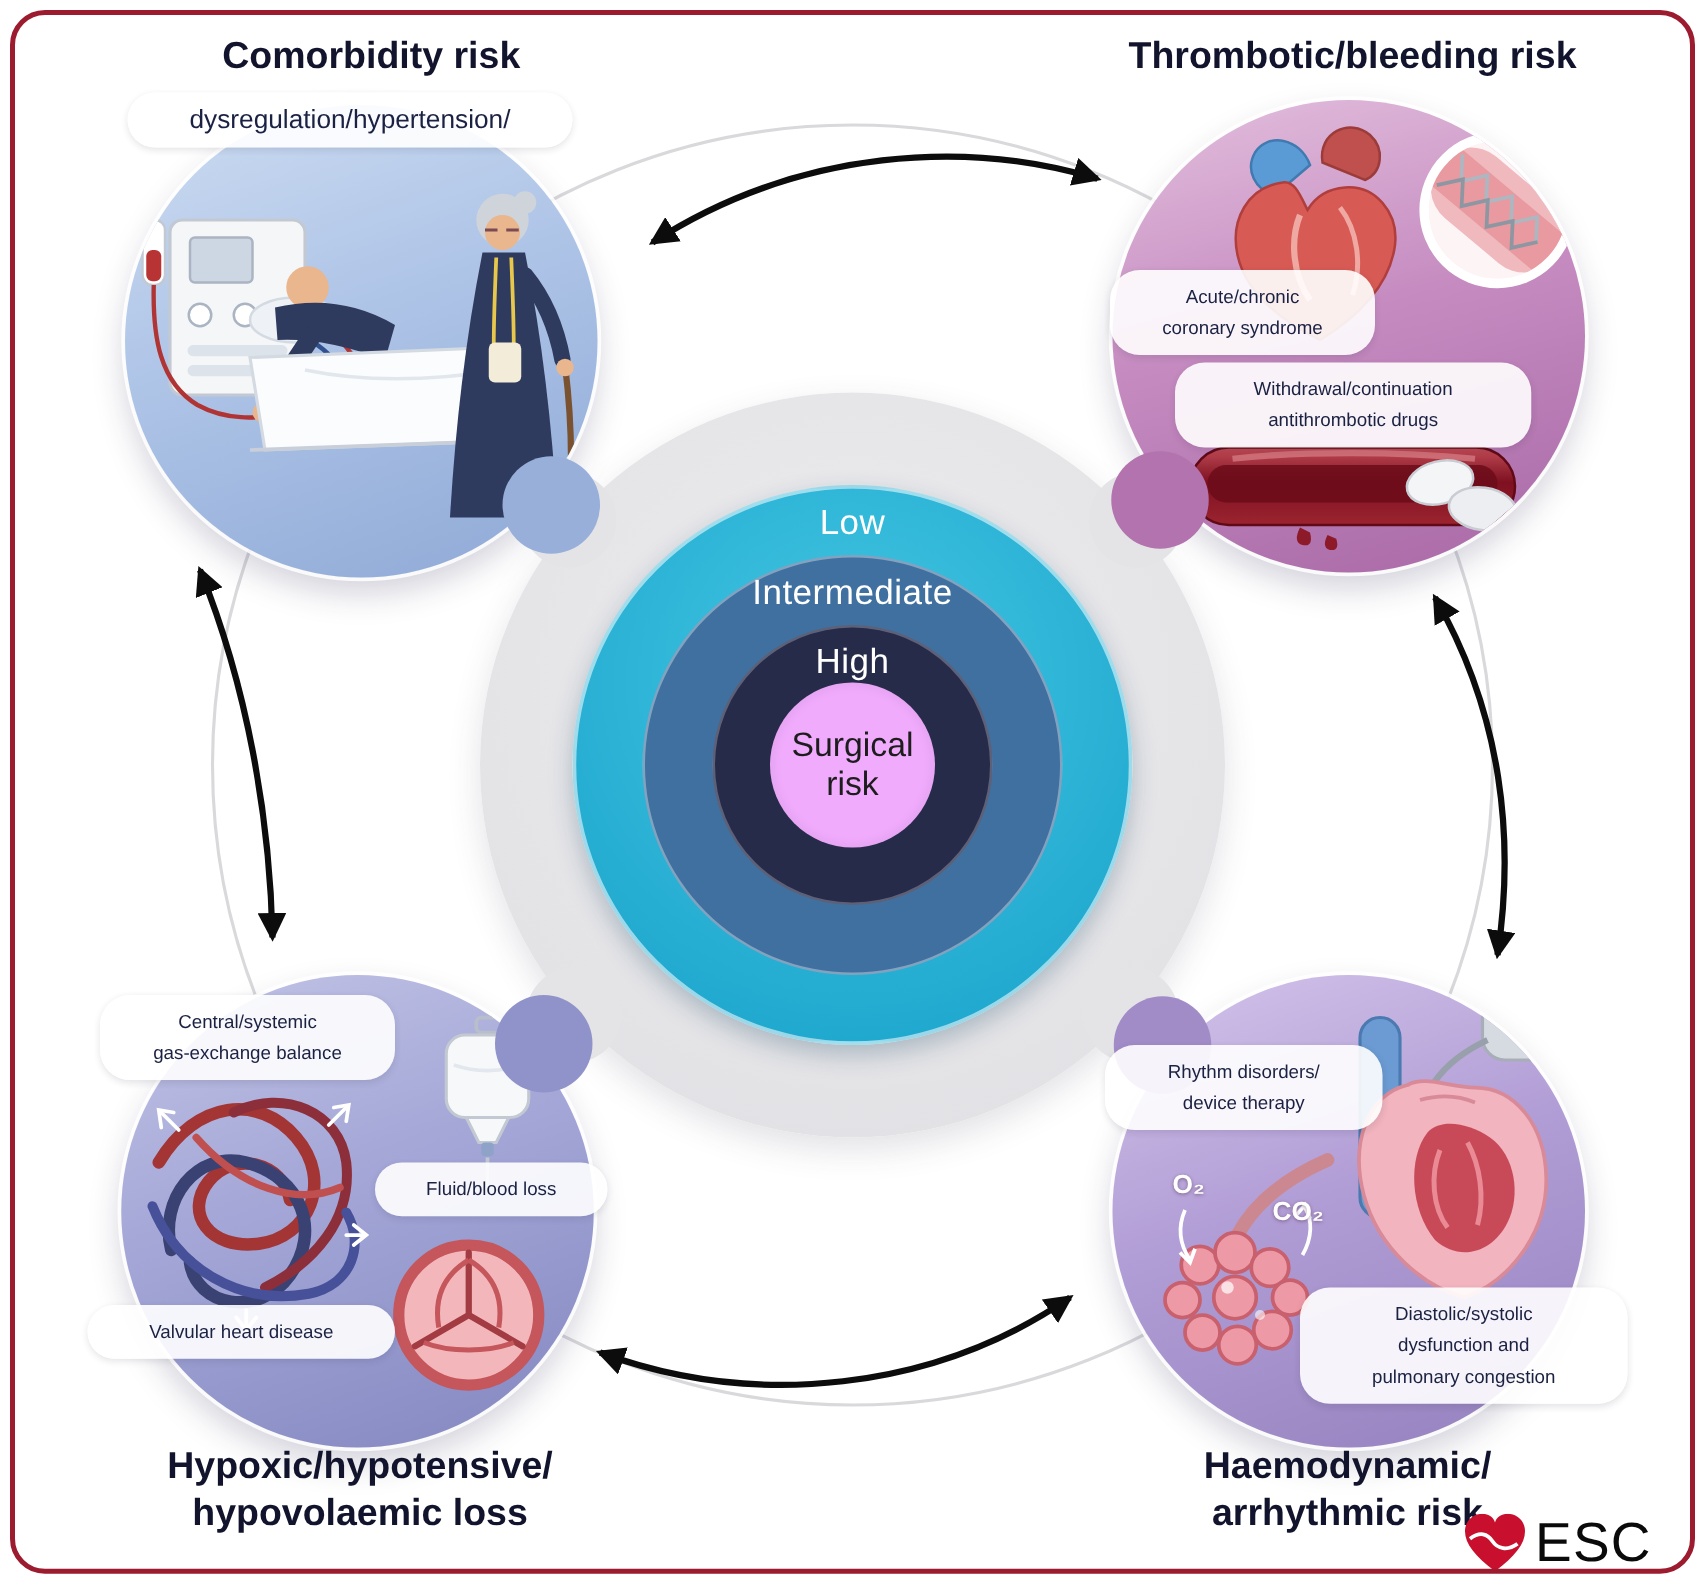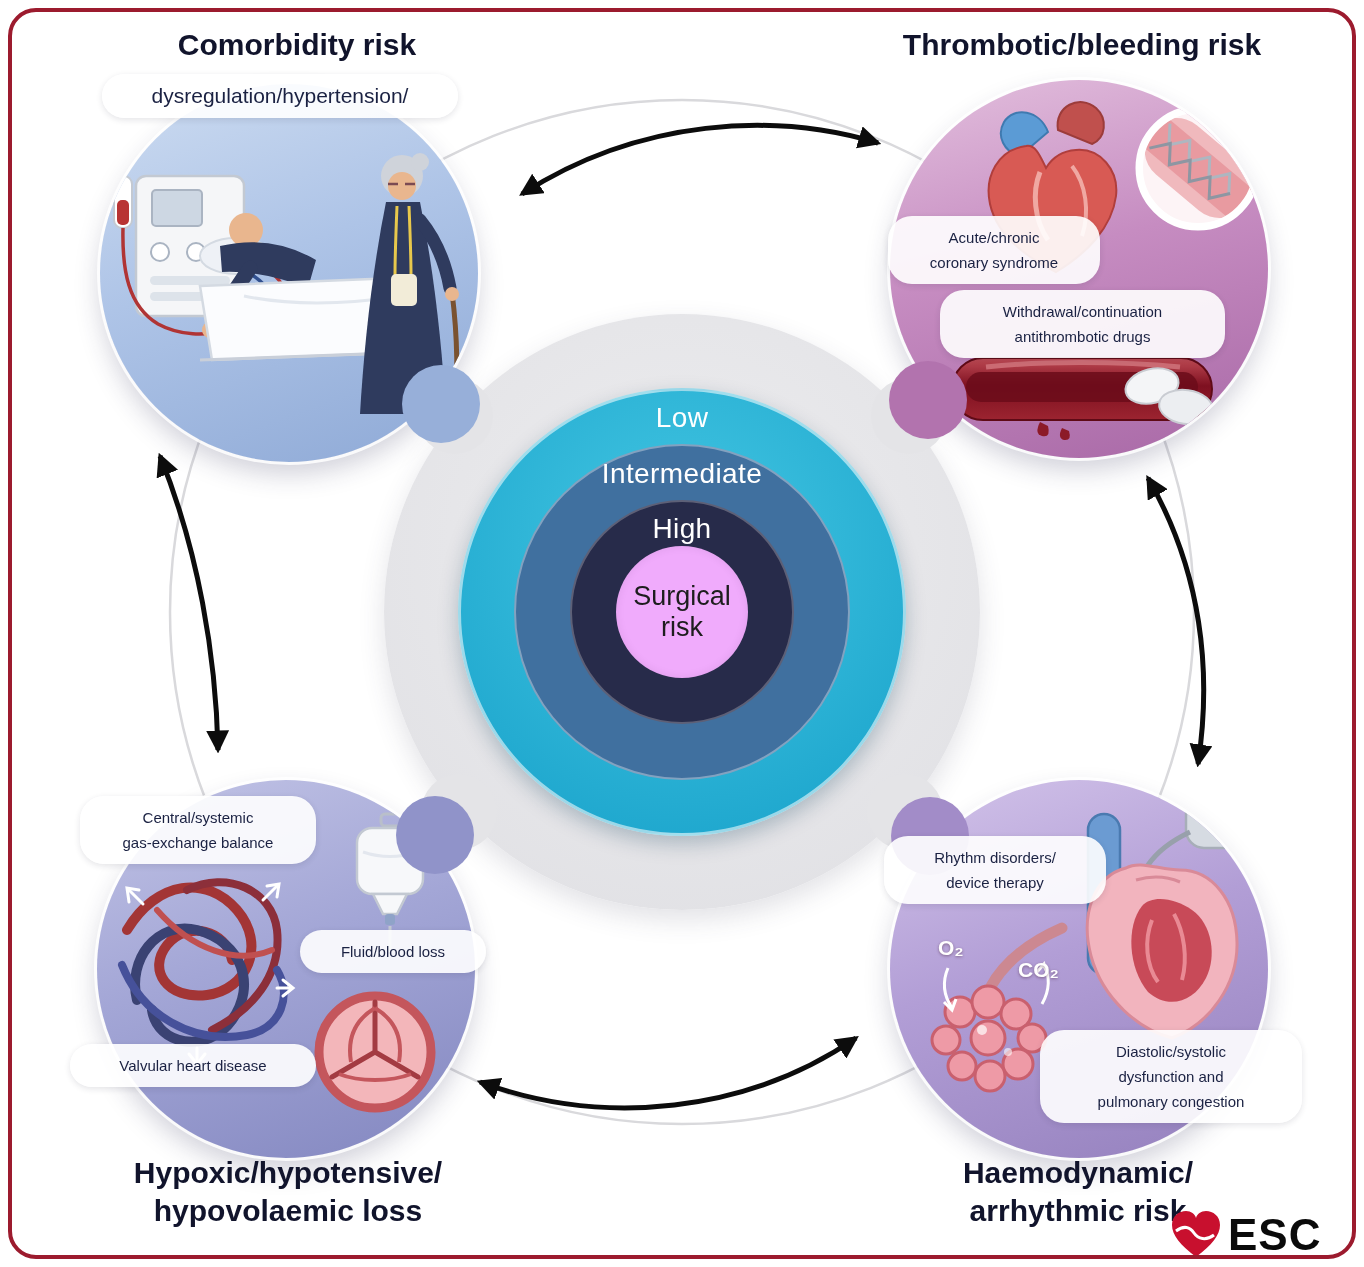--- a/index.html
+++ b/index.html
@@ -10,21 +10,21 @@
   .quad{overflow:hidden;box-shadow:0 0 0 3px rgba(255,255,255,.85),0 12px 26px rgba(40,40,80,.22)}
   .knob{position:absolute;border-radius:50%}
   .illus{position:absolute;left:0;top:0}
   .title{position:absolute;font-weight:bold;font-size:30px;color:#11142c;text-align:center;line-height:38px}
   .pill{position:absolute;background:rgba(255,255,255,.9);border-radius:24px;color:#1a2142;font-size:15px;line-height:25px;text-align:center;padding:9px 14px;box-shadow:0 2px 6px rgba(30,30,60,.12)}
   .pill div{white-space:nowrap}
   .ring-label{position:absolute;color:#fff;font-size:28px;text-align:center;letter-spacing:.4px}
   .core{position:absolute;display:flex;flex-direction:column;align-items:center;justify-content:center;background:#f0abfc;border-radius:50%;color:#1d1d1d;font-size:27px;line-height:31px;box-shadow:inset 0 0 10px rgba(0,0,0,.08)}
   .gas{position:absolute;color:#fff;font-weight:bold;font-size:21px;text-shadow:0 1px 3px rgba(60,20,40,.45)}
   .logo{position:absolute;left:1170px;top:1210px;display:flex;align-items:center;gap:6px}
-  .logo-text{font-size:44px;font-weight:700;color:#0a0a0a;letter-spacing:1px}
+  .logo-text{font-size:44px;font-weight:400;color:#0a0a0a;letter-spacing:1px}
   svg{display:block}
   .overlay{position:absolute;left:0;top:0;pointer-events:none}
 </style>
 </head>
 <body>
 
 <svg class="overlay" width="1364" height="1267" viewBox="0 0 1364 1267">
   <circle cx="682" cy="612" r="512" fill="none" stroke="#d9d9dc" stroke-width="2.5"></circle>
 </svg>
 

